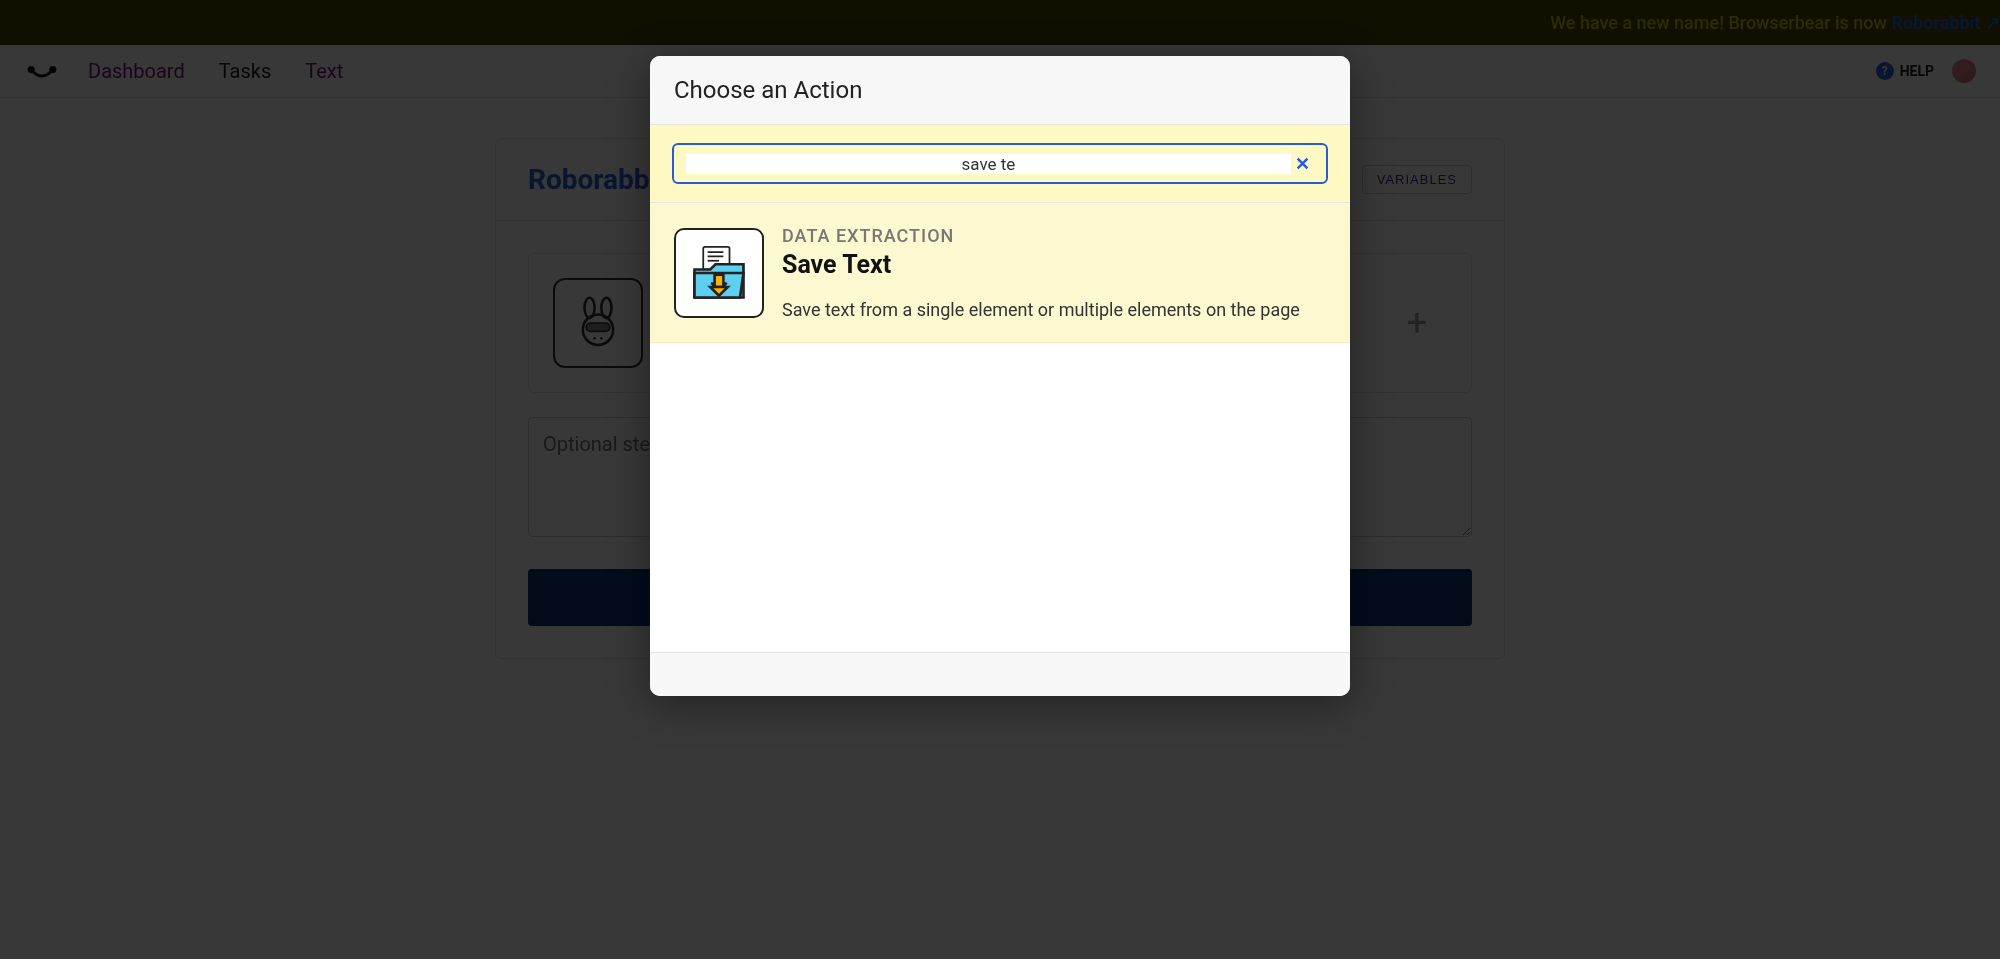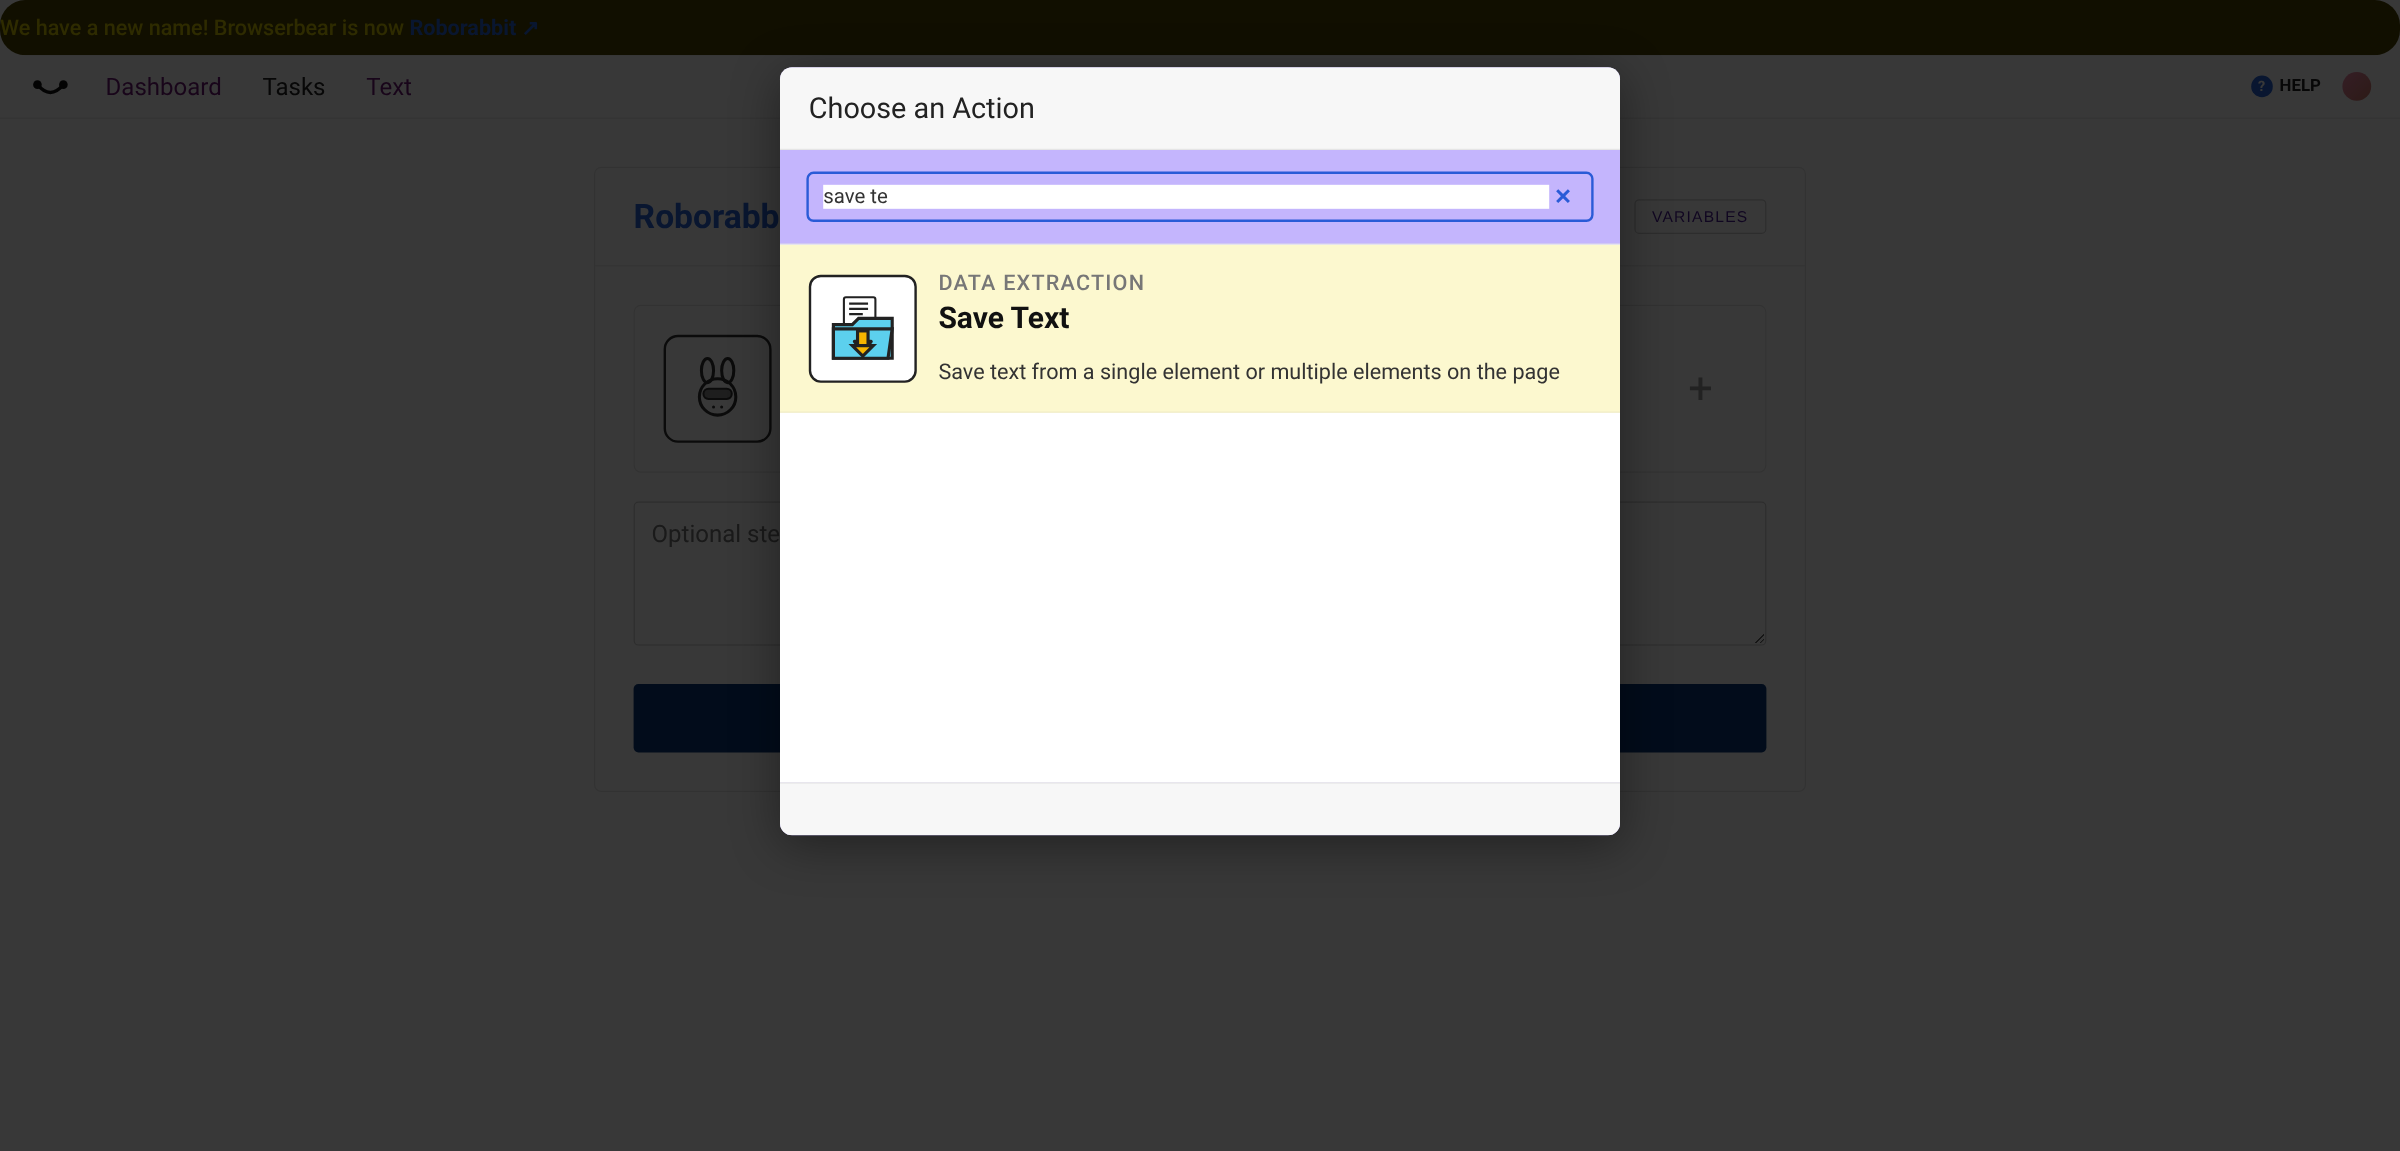--- a/index.html
+++ b/index.html
@@ -3,25 +3,24 @@
 <meta charset="utf-8">
 <style>
   * { box-sizing: border-box; margin: 0; padding: 0; }
   html, body { width: 100%; height: 100%; font-family: -apple-system, BlinkMacSystemFont, "Segoe UI", Roboto, Helvetica, Arial, sans-serif; }
   body { background: #fff; position: relative; overflow: hidden; }
 
   
   .announcement {
     background: #4d4400;
     color: #d1c300;
-    text-align: left;
+    text-align: right;
     padding: 12px 0;
     font-size: 18px;
     font-weight: 500;
-    border-radius: 21px;
   }
   .announcement a { color: #2a66d8; font-weight: 700; text-decoration: none; }
 
   
   .topnav {
     display: flex;
     align-items: center;
     padding: 14px 24px;
     border-bottom: 1px solid #e5e5e5;
     background: #fff;
@@ -114,21 +113,21 @@
     position: absolute;
     inset: 0;
     background: rgba(0,0,0,0.78);
     display: flex;
     align-items: flex-start;
     justify-content: center;
     padding-top: 56px;
   }
   .modal {
     width: 700px;
-    background: #c4b5fd;
+    background: #fef9c3;
     border-radius: 10px;
     overflow: hidden;
     box-shadow: 0 8px 40px rgba(0,0,0,0.4);
     display: flex;
     flex-direction: column;
     height: 640px;
   }
   .modal-header {
     background: #f7f7f7;
     padding: 20px 24px;
@@ -147,20 +146,21 @@
     border-radius: 6px;
     padding: 8px 12px;
   }
   .search-box input {
     flex: 1;
     border: none;
     outline: none;
     font-size: 17px;
     color: #333;
     font-family: inherit;
+    text-align: center;
   }
   .clear-x {
     color: #2a5bd7;
     font-size: 18px;
     font-weight: 700;
     cursor: pointer;
     padding: 0 4px;
   }
   .results { flex: 1; overflow: auto; background: #fff; }
   .result {

